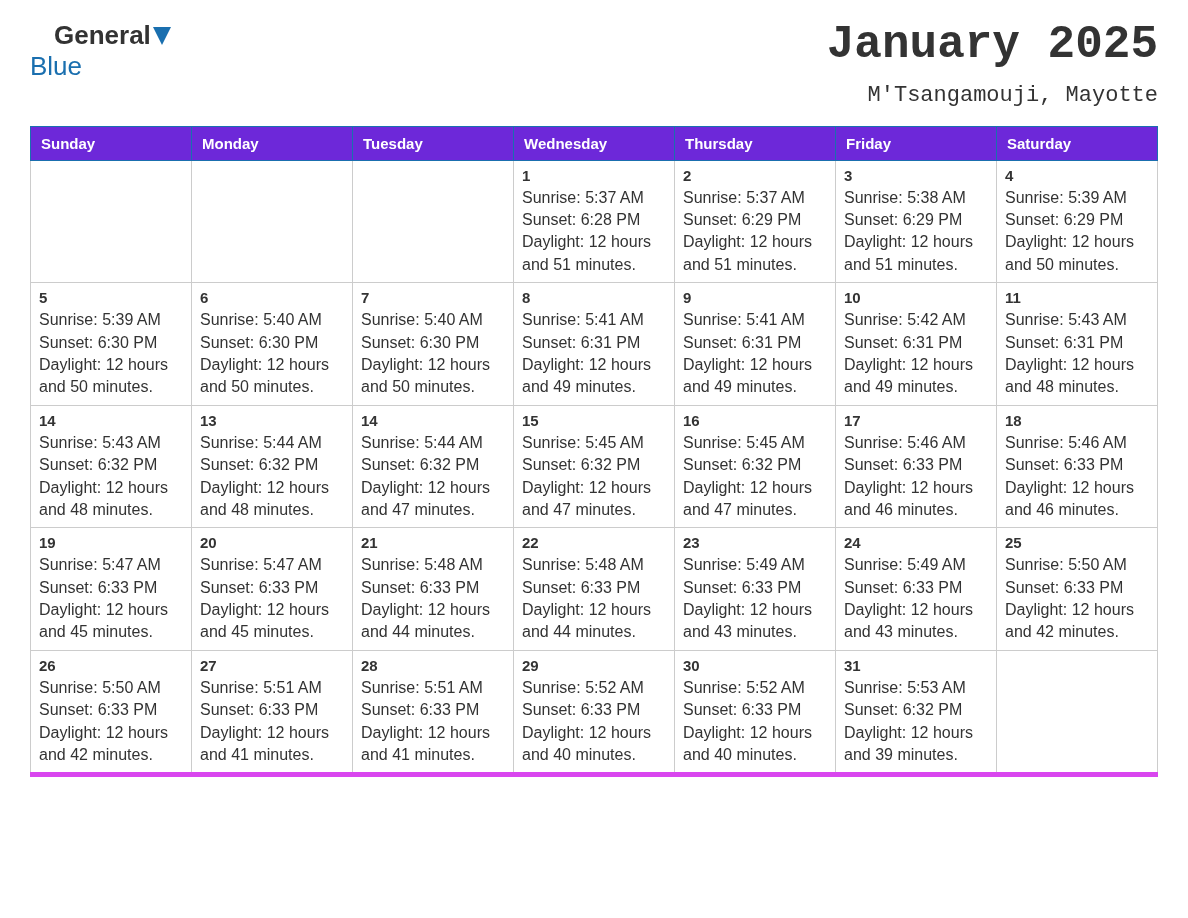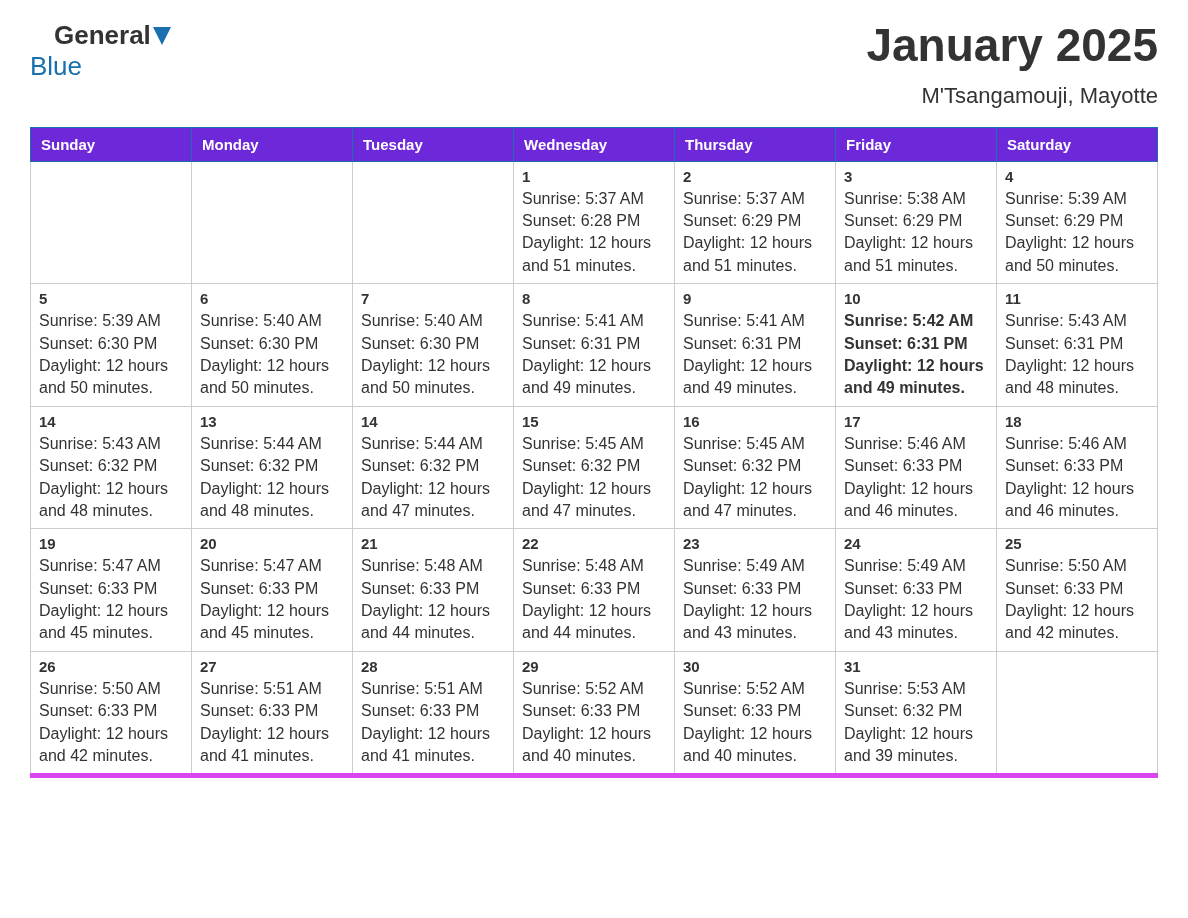--- a/index.html
+++ b/index.html
@@ -22,20 +22,21 @@
       flex-direction: column;
       align-items: flex-start;
     }
     .logo-line {
       display: flex;
       align-items: center;
       margin-left: 24px;
     }
     .title-area {
       text-align: right;
+      font-family: Liberation Mono, monospace;
     }
     .title-area h1 {
       font-size: 46px;
       font-weight: bold;
       color: #333;
       line-height: 1.1;
     }
     .title-area h2 {
       font-size: 22px;
       font-weight: normal;
@@ -178,21 +179,21 @@
 Daylight: 12 hours and 49 minutes.</div>
         </td>
         <td>
           <span class="day-num">9</span>
           <div class="day-info" style="white-space: pre-line;">Sunrise: 5:41 AM
 Sunset: 6:31 PM
 Daylight: 12 hours and 49 minutes.</div>
         </td>
         <td>
           <span class="day-num">10</span>
-          <div class="day-info" style="white-space: pre-line; font-weight: bold;">Sunrise: 5:42 AM
+          <div class="day-info" style="white-space: pre-line;">Sunrise: 5:42 AM
 Sunset: 6:31 PM
 Daylight: 12 hours and 49 minutes.</div>
         </td>
         <td>
           <span class="day-num">11</span>
           <div class="day-info" style="white-space: pre-line;">Sunrise: 5:43 AM
 Sunset: 6:31 PM
 Daylight: 12 hours and 48 minutes.</div>
         </td>
       </tr>

